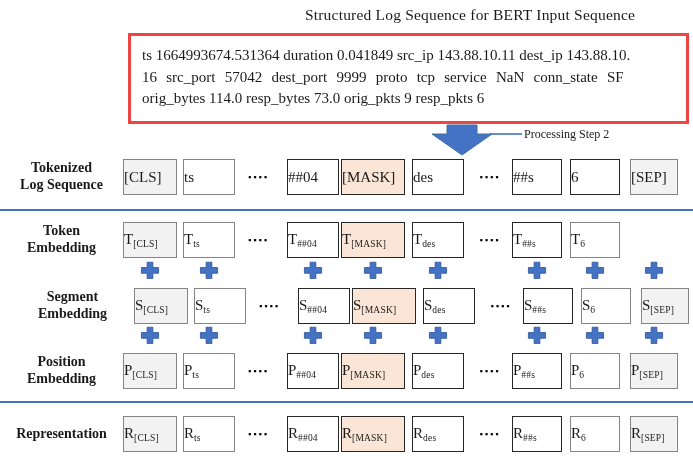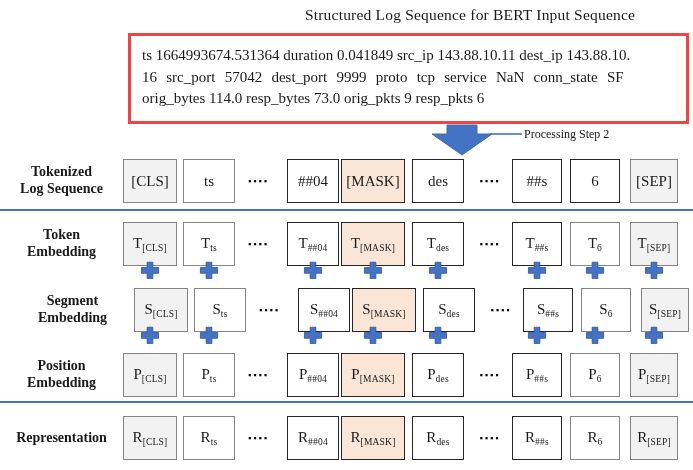--- a/index.html
+++ b/index.html
@@ -30,21 +30,21 @@
   #row-representation{top:416px;}
   #plusrow-1{top:261px;}
   #plusrow-2{top:326px;}
 
   .rowlabel{grid-column:1;text-align:center;font-weight:bold;font-size:14px;line-height:1.18;padding:0 4px;}
 
   .gc1{grid-column:2}.gc2{grid-column:4}.gcd1{grid-column:6}.gc3{grid-column:8}
   .gc4{grid-column:10}.gc5{grid-column:12}.gcd2{grid-column:14}.gc6{grid-column:16}
   .gc7{grid-column:18}.gc8{grid-column:20}
 
-  .cell{height:44px;box-sizing:border-box;display:flex;align-items:center;justify-content:center;
+  .cell{height:36px;box-sizing:border-box;display:flex;align-items:center;
         background:#fff;border:1.4px solid #262626;font-size:15px;}
   .cell.grayb{border:1.6px solid #848484;}
   .cell.grayfill{background:#F2F2F2;}
   .cell.maskfill{background:#FBE5D6;}
   .tx{white-space:nowrap;}
   .it{}
   .tx sub{font-size:9.5px;vertical-align:-3px;letter-spacing:.2px;}
 
   .dotscell{text-align:center;font-size:9px;letter-spacing:2px;font-weight:bold;color:#000;
             display:flex;align-items:center;justify-content:center;height:36px;}
@@ -127,23 +127,20 @@
     <div class="cell gc5">
         <span class="tx it"><span>T</span><sub>des</sub></span>
       </div>
     <div class="dotscell gcd2">▪▪▪▪</div>
     <div class="cell gc6">
         <span class="tx it"><span>T</span><sub>##s</sub></span>
       </div>
     <div class="cell gc7 grayb">
         <span class="tx it"><span>T</span><sub>6</sub></span>
       </div>
-    <div class="cell gc8 grayb grayfill">
-        <span class="tx it"><span>T</span><sub>[SEP]</sub></span>
-      </div>
   </div>
 
   <div id="plusrow-1" class="row">
     <div class="pluscell gc1">
         <svg width="20" height="18" viewBox="0 0 24 22">
           <path d="M8.5 1.5 h7 v6.5 h7 v7 h-7 v6.5 h-7 v-6.5 h-7 v-7 h7 z" fill="#4472C4" stroke="#2F5597" stroke-width="1"></path>
         </svg>
       </div>
     <div class="pluscell gc2">
         <svg width="20" height="18" viewBox="0 0 24 22">

